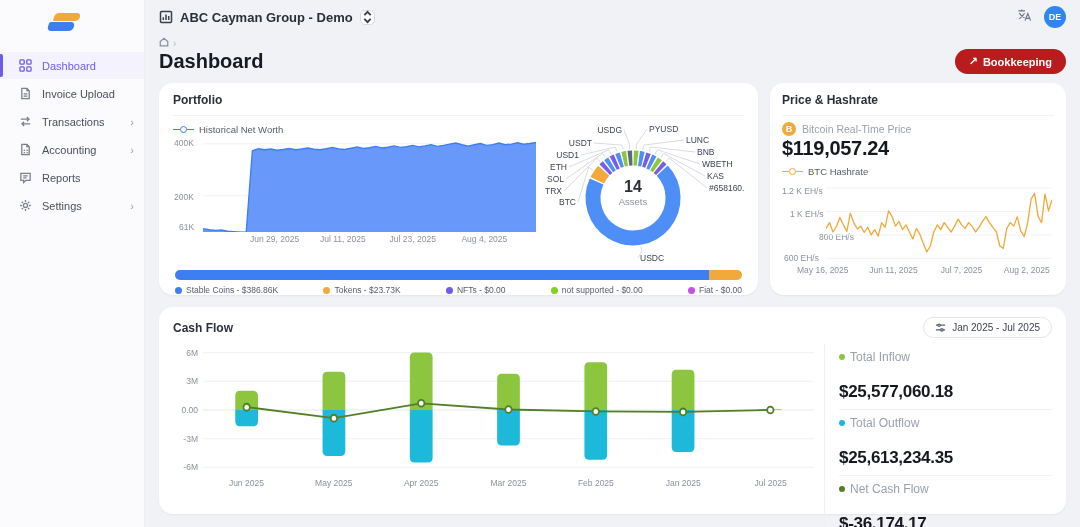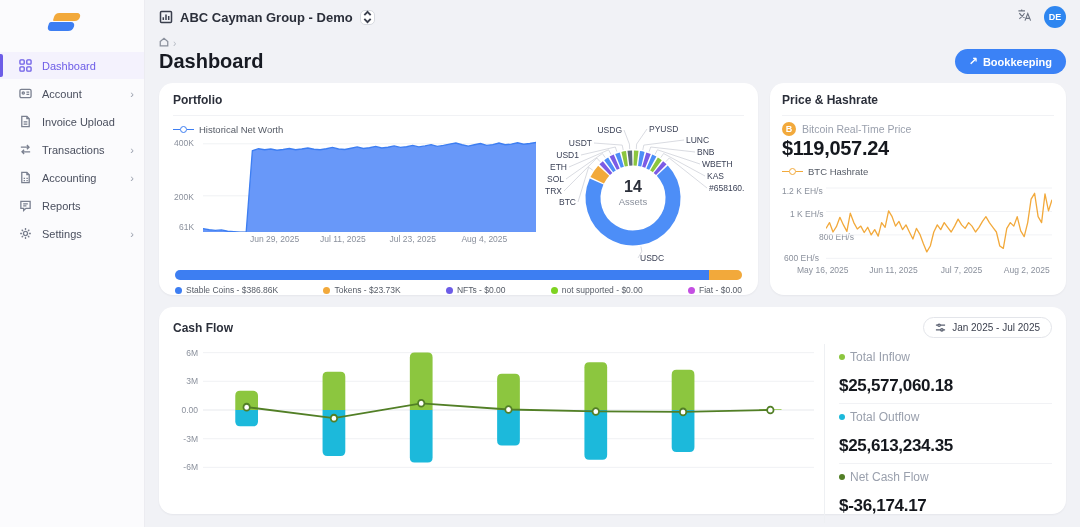--- a/index.html
+++ b/index.html
@@ -28,21 +28,21 @@
   .topbar-right { margin-left:auto; display:flex; align-items:center; gap:12px; }
   .lang-icon svg { width:15px; height:15px; stroke:#6b7280; stroke-width:1.2; fill:none; }
   .avatar { width:22px; height:22px; border-radius:50%; background:#2E86F0; color:#fff; font-size:9px; font-weight:bold; display:flex; align-items:center; justify-content:center; }
 
   .content { padding:2px 14px 0 14px; flex:1; }
   .breadcrumb { display:flex; align-items:center; gap:4px; color:#9aa0ad; height:12px; }
   .breadcrumb svg { width:10px; height:10px; stroke:#8a909c; stroke-width:1.5; fill:none; }
   .bc-sep::after { content:"›"; font-size:10px; color:#b6bbc4; }
   .title-row { display:flex; align-items:center; justify-content:space-between; margin:1px 0 9px 0; }
   .page-title { font-size:20px; font-weight:bold; color:#171a22; }
-  .bookkeeping-btn { background:#3b82f6; color:#fff; border:none; border-radius:15px; padding:6px 14px; font-size:11px; font-weight:bold; display:flex; align-items:center; gap:5px; cursor:pointer; font-family:inherit; }
+  .bookkeeping-btn { background:#b91c1c; color:#fff; border:none; border-radius:15px; padding:6px 14px; font-size:11px; font-weight:bold; display:flex; align-items:center; gap:5px; cursor:pointer; font-family:inherit; }
   .bk-arrow::before { content:"↗"; font-size:11px; }
 
   .card { background:#fff; border-radius:14px; box-shadow:0 1px 2px rgba(16,24,40,.05); }
   .card-title { font-size:12px; font-weight:bold; color:#2b2f3a; }
   .card-divider { height:1px; background:#f1f2f5; margin:8px 0 6px 0; }
 
   .row1 { display:flex; gap:12px; }
   .portfolio-card { flex:1; padding:10px 14px 8px 14px; height:212px; }
   .ph-card { width:296px; flex-shrink:0; padding:10px 12px 8px 12px; height:212px; }
 
@@ -91,49 +91,40 @@
   .cf-chart-zone { flex:1; min-width:0; padding-right:10px; }
   .cf-plot { position:relative; height:132px; margin-left:30px; }
   .cf-plot svg { width:100%; height:132px; display:block; }
   .cf-y { position:absolute; right:100%; padding-right:5px; transform:translateY(-50%); font-size:8.5px; color:#8a909c; white-space:nowrap; }
   .cf-xrow { position:relative; height:14px; margin-left:30px; }
   .cf-stats { width:228px; flex-shrink:0; border-left:1px solid #eef0f3; padding-left:14px; display:flex; flex-direction:column; justify-content:space-between; }
   .stat { padding:6px 0 7px 0; }
   .stat + .stat { border-top:1px solid #f1f2f5; }
   .stat-head { display:flex; align-items:center; gap:5px; font-size:12px; color:#9aa0ad; }
   .stat-head .dot { width:6px; height:6px; }
-  .stat-val { font-size:17px; font-weight:bold; color:#15181e; margin-top:12px; letter-spacing:-.3px; }
+  .stat-val { font-size:17px; font-weight:bold; color:#15181e; margin-top:18px; letter-spacing:-.3px; }
 </style>
 </head>
 <body>
 
 <div class="app">
 
   <div class="sidebar">
     <div class="logo">
       <div class="bar-orange"></div>
       <div class="bar-blue"></div>
     </div>
     <div class="nav-item active">
       <svg viewBox="0 0 14 14">
           <rect x="1" y="1" width="4.6" height="4.6" rx="1"></rect>
           <rect x="8.4" y="1" width="4.6" height="4.6" rx="1"></rect>
           <rect x="1" y="8.4" width="4.6" height="4.6" rx="1"></rect>
           <rect x="8.4" y="8.4" width="4.6" height="4.6" rx="1"></rect>
         </svg>
       <span>Dashboard</span>
-    </div>
-    <div class="nav-item">
-      <svg viewBox="0 0 14 14">
-          <rect x="1" y="2.5" width="12" height="9" rx="1.5"></rect>
-          <circle cx="4.6" cy="6.4" r="1.2"></circle>
-          <path d="M8 5.6h3M8 8h3"></path>
-        </svg>
-      <span>Account</span>
-      <span class="chev"></span>
     </div>
     <div class="nav-item">
       <svg viewBox="0 0 14 14">
           <path d="M3 1.5h5.5L11 4v8.5H3z"></path>
           <path d="M8.5 1.5V4H11M5 7.5h4M5 9.8h4"></path>
         </svg>
       <span>Invoice Upload</span>
     </div>
     <div class="nav-item">
       <svg viewBox="0 0 14 14">
@@ -401,20 +392,29 @@
                   <polyline points="46.1,63.1 138.2,74.1 230.4,59.3 322.5,65.5 414.6,67.4 506.8,67.9 598.9,66.0" fill="none" stroke="#527F26" stroke-width="1.8"></polyline>
                   <circle cx="46.07142857142857" cy="63.130434782608695" r="3.4" fill="#fff" stroke="#527F26" stroke-width="1.8"></circle>
                   <circle cx="138.2142857142857" cy="74.13043478260869" r="3.4" fill="#fff" stroke="#527F26" stroke-width="1.8"></circle>
                   <circle cx="230.35714285714286" cy="59.30434782608695" r="3.4" fill="#fff" stroke="#527F26" stroke-width="1.8"></circle>
                   <circle cx="322.5" cy="65.52173913043478" r="3.4" fill="#fff" stroke="#527F26" stroke-width="1.8"></circle>
                   <circle cx="414.64285714285717" cy="67.43478260869566" r="3.4" fill="#fff" stroke="#527F26" stroke-width="1.8"></circle>
                   <circle cx="506.7857142857143" cy="67.91304347826087" r="3.4" fill="#fff" stroke="#527F26" stroke-width="1.8"></circle>
                   <circle cx="598.9285714285714" cy="66" r="3.4" fill="#fff" stroke="#527F26" stroke-width="1.8"></circle>
                 </svg>
             </div>
+            <div class="cf-xrow">
+              <span class="x-lab" style="left:7.1%">Jun 2025</span>
+              <span class="x-lab" style="left:21.4%">May 2025</span>
+              <span class="x-lab" style="left:35.7%">Apr 2025</span>
+              <span class="x-lab" style="left:50%">Mar 2025</span>
+              <span class="x-lab" style="left:64.3%">Feb 2025</span>
+              <span class="x-lab" style="left:78.6%">Jan 2025</span>
+              <span class="x-lab" style="left:92.9%">Jul 2025</span>
+            </div>
           </div>
           <div class="cf-stats">
             <div class="stat">
               <div class="stat-head">
                   <span class="dot" style="background: rgb(140, 198, 63);"></span>
                   <span>Total Inflow</span>
                 </div>
               <div class="stat-val">$25,577,060.18</div>
             </div>
             <div class="stat">

